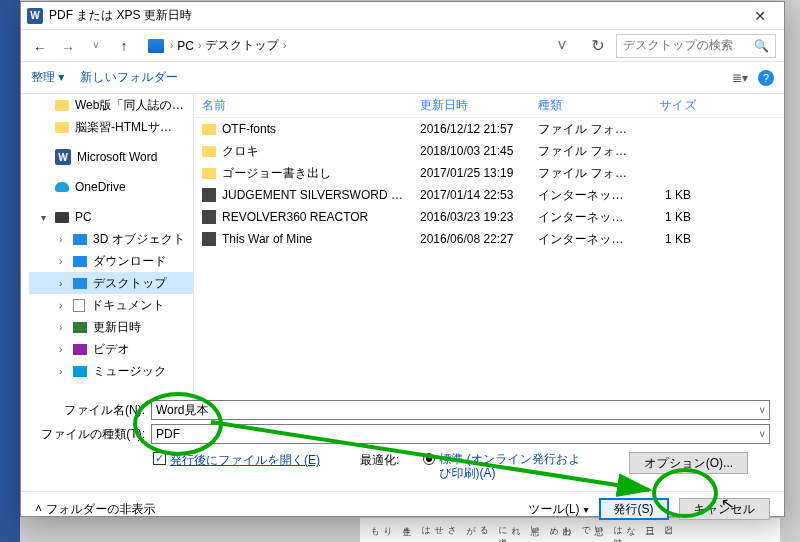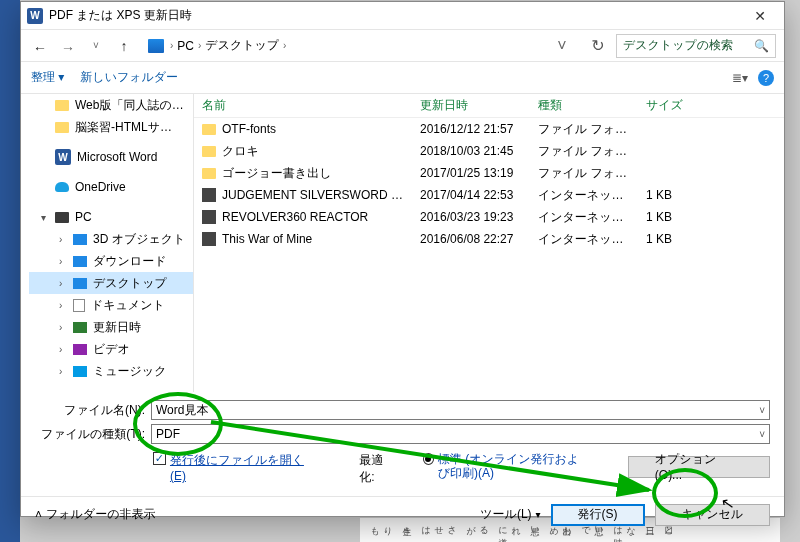--- a/index.html
+++ b/index.html
@@ -14,21 +14,21 @@
 .close-btn { width: 36px; height: 26px; display: flex; align-items: center; justify-content: center; color: #333; font-size: 14px; }
 
 .navbar { display: flex; align-items: center; height: 32px; padding: 0 8px; gap: 6px; border-bottom: 1px solid #e5e5e5; }
 .nav-arrow { width: 22px; height: 22px; display: flex; align-items: center; justify-content: center; color: #666; font-size: 14px; }
 .nav-arrow.enabled { color: #222; }
 .breadcrumb { flex: 1; display: flex; align-items: center; gap: 4px; font-size: 12px; color: #000; padding: 0 6px; border: 1px solid transparent; height: 24px; }
 .bc-pc-icon { width: 16px; height: 14px; background: linear-gradient(#1e88e5,#1565c0); border-radius: 1px; display:inline-block; margin-right:2px;}
 .bc-sep { color: #666; font-size: 10px; }
 .bc-combo { width: 36px; display:flex; justify-content:center; gap:4px; color:#666;}
 .refresh { width: 24px; display:flex; align-items:center; justify-content:center; color:#555; }
-.search { width: 160px; height: 24px; border: 1px solid #ccc; display: flex; align-items: center; padding: 0 6px; font-size: 12px; color: #14532d; }
+.search { width: 160px; height: 24px; border: 1px solid #ccc; display: flex; align-items: center; padding: 0 6px; font-size: 12px; color: #737373; }
 .search span:first-child { flex:1; }
 .toolbar { display: flex; align-items: center; height: 32px; padding: 0 10px; gap: 16px; border-bottom: 1px solid #e5e5e5; font-size: 12px; }
 .toolbar .link { color: #0c5aa6; }
 .toolbar .right { margin-left: auto; display:flex; gap:10px; align-items:center; color:#555; }
 .help-icon { width:16px; height:16px; border-radius:50%; background:#1e88e5; color:#fff; font-size:11px; display:flex; align-items:center; justify-content:center; }
 
 .body { display: flex; height: 298px; padding-left: 8px; }
 .tree { width: 165px; border-right: 1px solid #e5e5e5; overflow: hidden; font-size: 12px; }
 .tree-item { display: flex; align-items: center; height: 22px; padding-left: 26px; gap: 6px; white-space: nowrap; }
 .tree-item.level2 { padding-left: 44px; }
@@ -38,47 +38,47 @@
 .ti-onedrive { width:14px; height:10px; background:#1ba1e2; border-radius:6px 6px 3px 3px; display:inline-block;}
 .ti-pc { width:14px; height:11px; background:#3a3a3a; display:inline-block; border-radius:1px;}
 .ti-blue { width:14px; height:11px; background:#1e88e5; display:inline-block;}
 .ti-down { width:14px; height:11px; background:#1e88e5; display:inline-block;}
 .ti-doc { width:12px; height:13px; background:#fff; border:1px solid #888; display:inline-block;}
 .ti-pic { width:14px; height:11px; background:#2e7d32; display:inline-block;}
 .ti-vid { width:14px; height:11px; background:#8e24aa; display:inline-block;}
 .ti-mus { width:14px; height:11px; background:#039be5; display:inline-block;}
 
 .list { flex: 1; font-size: 12px; }
-.list-header { display:flex; height:24px; align-items:center; border-bottom:1px solid #eee; color:#15803d; }
+.list-header { display:flex; height:24px; align-items:center; border-bottom:1px solid #eee; color:#3b82f6; }
 .list-header > div { padding: 0 8px; }
 .col-name { width: 218px; }
 .col-date { width: 118px; }
 .col-type { width: 108px; }
-.col-size { width: 80px; text-align: left; }
+.col-size { width: 80px; text-align: center; }
 .list-row { display:flex; height:22px; align-items:center; }
 .list-row > div { padding: 0 8px; white-space: nowrap; overflow:hidden; text-overflow: ellipsis; }
 .li-folder { width:14px; height:11px; background:#ffd96a; border-radius:1px; display:inline-block; margin-right:6px; vertical-align:middle;}
 .li-icon { width:14px; height:14px; background:#444; display:inline-block; margin-right:6px; vertical-align:middle;}
 
 .fields { padding: 6px 14px 2px 14px; font-size: 12px; }
 .field-row { display:flex; align-items:center; height:24px; gap:6px; }
 .field-label { width: 110px; text-align: right; }
 .field-input { flex:1; height:20px; border:1px solid #7a7a7a; padding:0 4px; font-size:12px; background:#fff; display:flex; align-items:center; }
 .field-input .dd { margin-left:auto; color:#555; font-size:10px;}
 
 .options { display:flex; padding: 4px 14px 0 14px; font-size:12px; gap:40px; }
 .opt-left { padding-left: 118px; display:flex; align-items:flex-start; gap:4px; }
 .chk { width:13px; height:13px; border:1px solid #333; background:#fff; display:inline-flex; align-items:center; justify-content:center; color:#0c5aa6; font-size:11px; line-height:1; }
 .opt-center { display:flex; gap:24px; }
 .opt-center .radio-col { display:flex; flex-direction:column; gap:4px; }
 .radio-row { display:flex; align-items:flex-start; gap:4px; }
 .radio { width:12px; height:12px; border:1px solid #333; border-radius:50%; display:inline-flex; align-items:center; justify-content:center; margin-top:1px;}
 .radio.on::after { content:""; width:6px; height:6px; background:#000; border-radius:50%; }
 .radio-label { max-width: 150px; line-height: 1.2; }
-.btn { height:22px; padding:0 26px; border:1px solid #adadad; background:#e1e1e1; font-size:12px; display:inline-flex; align-items:center; }
+.btn { height:22px; padding:0 14px; border:1px solid #adadad; background:#e1e1e1; font-size:12px; display:inline-flex; align-items:center; }
 .btn.default { border:1px solid #0078d7; box-shadow: inset 0 0 0 1px #0078d7; background:#e5f1fb; }
 
 .footer { position: relative; display:flex; align-items:center; height:36px; padding:0 14px; font-size:12px; border-top:1px solid #e5e5e5; margin-top:10px;}
 .footer .folders { display:flex; align-items:center; gap:4px; }
 .footer .right { margin-left:auto; display:flex; align-items:center; gap:10px; }
 .tool-dd { display:flex; align-items:center; gap:4px; }
 
 
 .anno { position:absolute; pointer-events:none; }
 .circle1 { left:112px; top:390px; width:90px; height:64px; border:4px solid #0a0; border-radius:50%/50%; }
@@ -230,21 +230,21 @@
               <div class="col-size"></div>
             </div>
             <div class="list-row">
               <div class="col-name"><span class="li-folder"></span><span>ゴージョー書き出し</span></div>
               <div class="col-date">2017/01/25 13:19</div>
               <div class="col-type">ファイル フォルダー</div>
               <div class="col-size"></div>
             </div>
             <div class="list-row">
               <div class="col-name"><span class="li-icon"></span><span>JUDGEMENT SILVERSWORD - Resurrectio...</span></div>
-              <div class="col-date">2017/04/14 22:53</div>
+              <div class="col-date">2017/01/14 22:53</div>
               <div class="col-type">インターネット ショート...</div>
               <div class="col-size">1 KB</div>
             </div>
             <div class="list-row">
               <div class="col-name"><span class="li-icon"></span><span>REVOLVER360 REACTOR</span></div>
               <div class="col-date">2016/03/23 19:23</div>
               <div class="col-type">インターネット ショート...</div>
               <div class="col-size">1 KB</div>
             </div>
             <div class="list-row">

